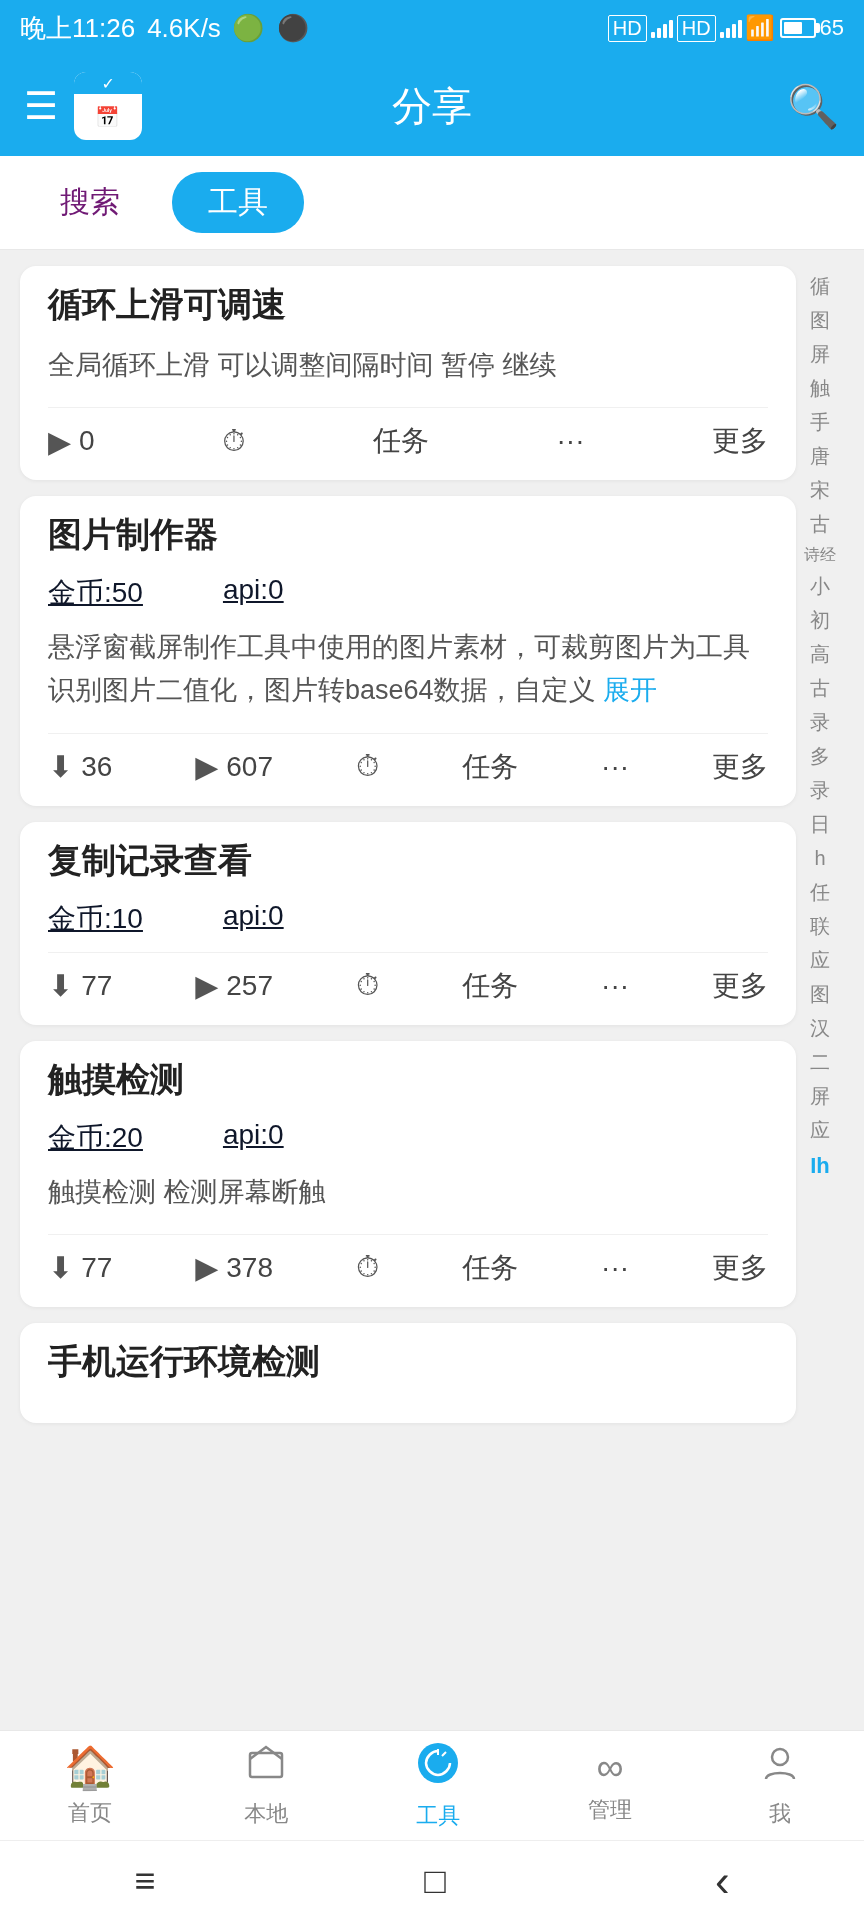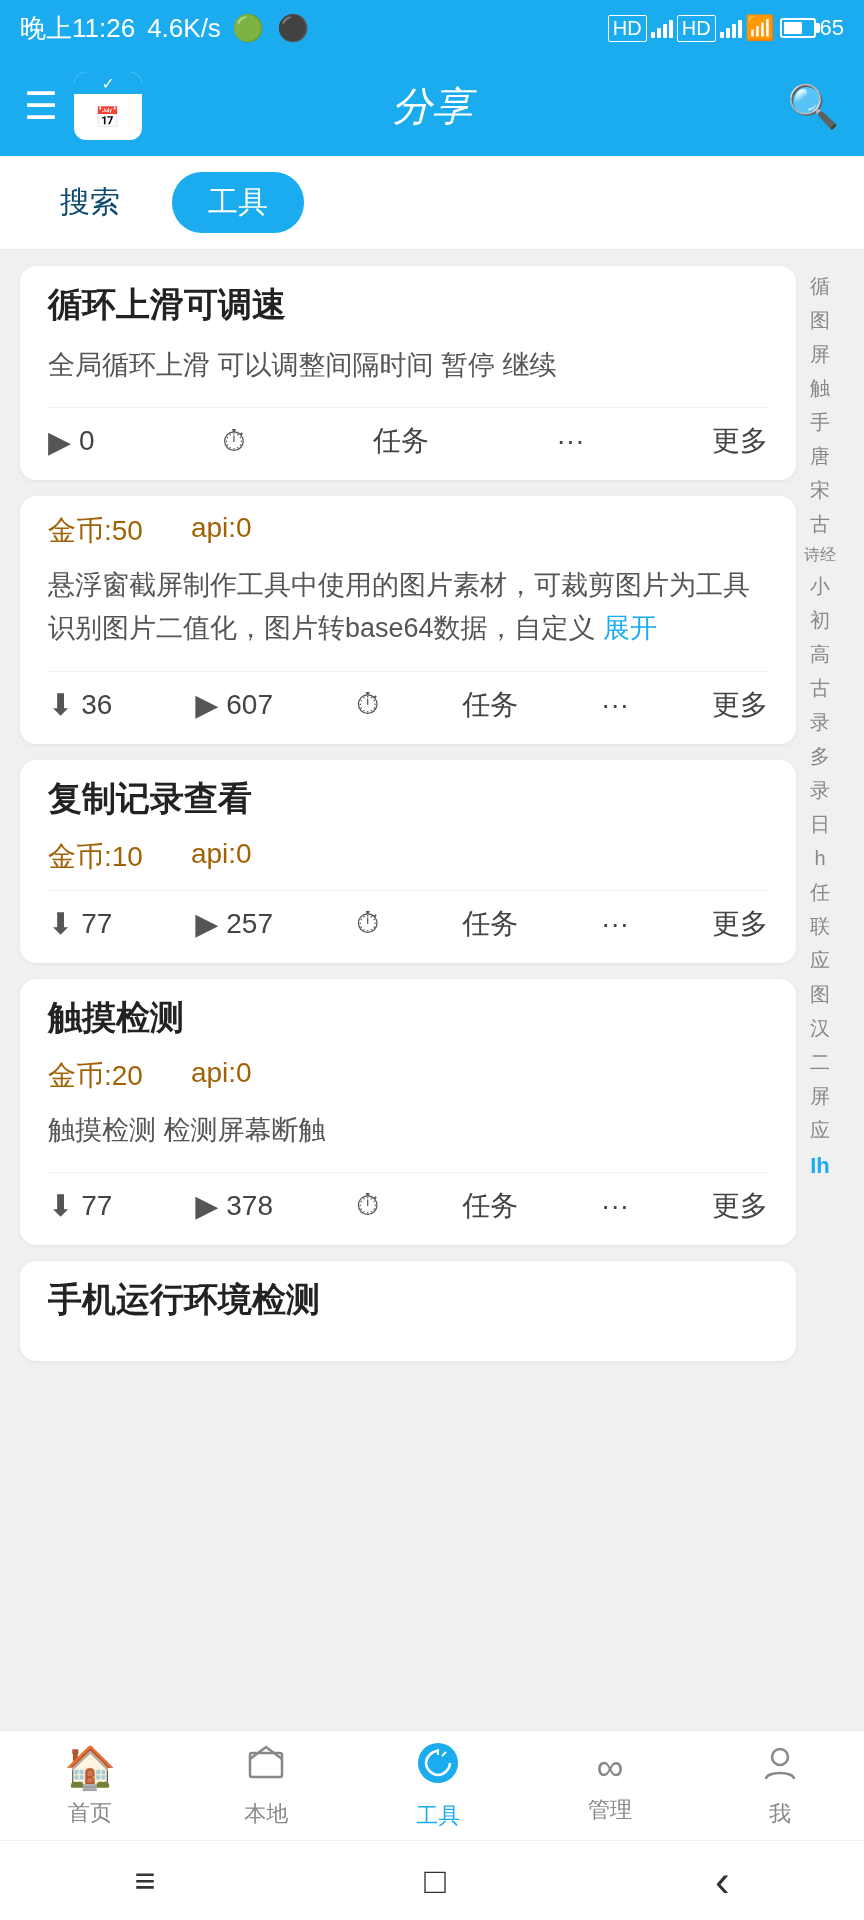--- a/index.html
+++ b/index.html
@@ -105,21 +105,20 @@
       color: #1aacee;
       font-weight: bold;
     }
     .header-title {
       color: white;
       font-size: 40px;
       font-weight: 500;
       position: absolute;
       left: 50%;
       transform: translateX(-50%);
-      font-style: italic;
     }
     .header-search { color: white; font-size: 42px; cursor: pointer; }
 
     
     .tab-bar {
       background: white;
       display: flex;
       align-items: center;
       padding: 16px 24px;
       gap: 16px;
@@ -129,21 +128,21 @@
       padding: 10px 36px;
       border-radius: 30px;
       font-size: 30px;
       cursor: pointer;
     }
     .tab-item.active {
       background: #1aacee;
       color: white;
     }
     .tab-item.inactive {
-      color: #0c4a6e;
+      color: #701a75;
     }
 
     
     .main-content {
       padding: 16px 20px;
       display: flex;
       gap: 0;
     }
     .cards-area {
       flex: 1;
@@ -177,24 +176,25 @@
       box-shadow: 0 1px 4px rgba(0,0,0,0.06);
     }
     .card-title {
       font-size: 34px;
       font-weight: 600;
       color: #222;
       margin-bottom: 16px;
     }
     .card-meta {
       display: flex;
-      gap: 48px;
+      gap: 80px;
       font-size: 28px;
-      color: #a16207;
+      color: #0f172a;
       margin-bottom: 14px;
+      text-decoration: underline;
     }
     .card-desc {
       font-size: 27px;
       color: #555;
       line-height: 1.6;
       margin-bottom: 20px;
     }
     .expand-link {
       color: #1aacee;
       font-size: 27px;
@@ -339,20 +339,21 @@
         <div class="action-item">
           <span>···</span>
         </div>
         <div class="action-item">
           <span>更多</span>
         </div>
       </div>
     </div>
 
     <div class="card">
+      <div class="card-title">图片制作器</div>
       <div class="card-meta">
         <span>金币:50</span>
         <span>api:0</span>
       </div>
       <div class="card-desc">
         <span>悬浮窗截屏制作工具中使用的图片素材，可裁剪图片为工具识别图片二值化，图片转base64数据，自定义</span>
         <span class="expand-link">展开</span>
       </div>
       <div class="card-actions">
         <div class="action-item">

